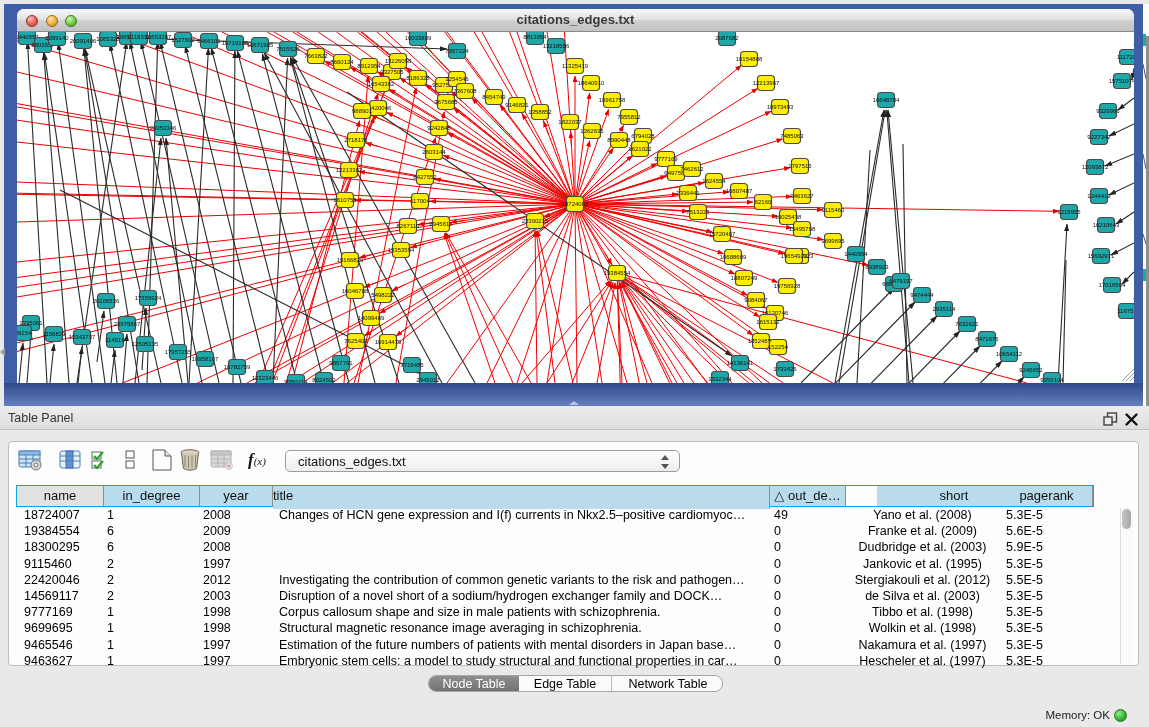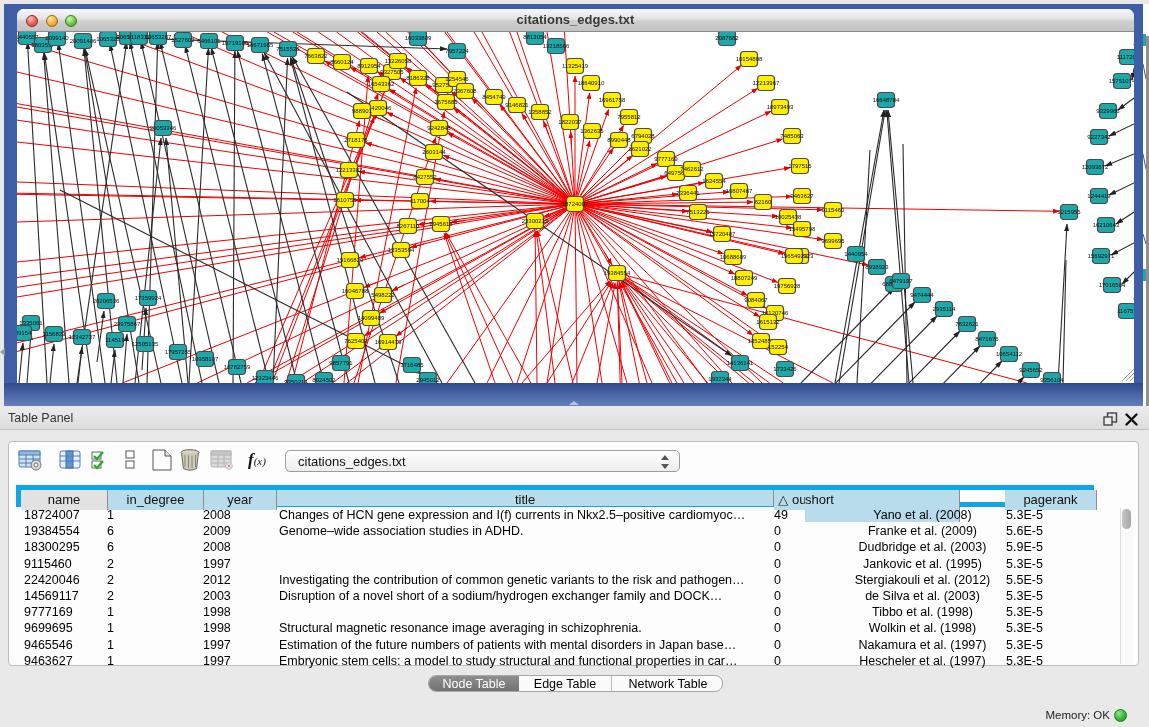--- a/index.html
+++ b/index.html
@@ -888,43 +888,42 @@
 </svg>
 <div style="position:absolute;left:248px;top:450px;width:34px;height:22px;font-family:'Liberation Serif',serif;font-style:italic;font-size:17px;color:#111"><b>f</b><span style="font-size:11px">(x)</span></div>
 
 <div style="position:absolute;left:285px;top:450px;width:395px;height:22px;background:linear-gradient(180deg,#ffffff,#ededed);border:1px solid #9c9c9c;border-radius:5px">
   <div style="position:absolute;left:12px;top:3px;font-size:13px;color:#111">citations_edges.txt</div>
   <svg width="12" height="16" style="position:absolute;right:8px;top:3px">
       <path d="M6 1 L10 6 L2 6 z" fill="#555"></path>
       <path d="M6 15 L10 10 L2 10 z" fill="#555"></path>
     </svg>
 </div>
-<div style="position:absolute;left:16px;top:485px;width:1078px;height:22px;border:5px solid #0ea5e9">
+<div style="position:absolute;left:16px;top:485px;width:1078px;height:22px;border:1px solid #0ea5e9">
 <div style="position:absolute;left:0px;top:0;width:87px;height:20px;background:#e2e2e2;border-right:1px solid #8e8e8e;font-size:13px;color:#111;text-align:center;line-height:20px;white-space:nowrap;overflow:hidden">name</div>
 <div style="position:absolute;left:87px;top:0;width:96px;height:20px;background:#b9dcec;border-right:1px solid #8e8e8e;font-size:13px;color:#111;text-align:center;line-height:20px;white-space:nowrap;overflow:hidden">in_degree</div>
 <div style="position:absolute;left:183px;top:0;width:73px;height:20px;background:#b9dcec;border-right:1px solid #8e8e8e;font-size:13px;color:#111;text-align:center;line-height:20px;white-space:nowrap;overflow:hidden">year</div>
-<div style="position:absolute;left:256px;top:0;width:497px;height:16px;background:#b9dcec;border-right:1px solid #8e8e8e;font-size:13px;color:#111;text-align:center;line-height:20px;white-space:nowrap;overflow:hidden">title</div>
+<div style="position:absolute;left:256px;top:0;width:497px;height:23px;background:#b9dcec;border-right:1px solid #8e8e8e;font-size:13px;color:#111;text-align:left;line-height:20px;white-space:nowrap;overflow:hidden">title</div>
 <div style="position:absolute;left:753px;top:0;width:76px;height:20px;background:#b9dcec;border-right:1px solid #8e8e8e;font-size:13px;color:#111;text-align:center;line-height:20px;white-space:nowrap;overflow:hidden">△ out_de…</div>
-<div style="position:absolute;left:784px;top:0;width:155px;height:32px;background:#b9dcec;border-right:1px solid #8e8e8e;font-size:13px;color:#111;text-align:left;line-height:20px;white-space:nowrap;overflow:hidden">short</div>
+<div style="position:absolute;left:860px;top:0;width:155px;height:20px;background:#b9dcec;border-right:1px solid #8e8e8e;font-size:13px;color:#111;text-align:center;line-height:20px;white-space:nowrap;overflow:hidden">short</div>
 <div style="position:absolute;left:984px;top:0;width:92px;height:20px;background:#b9dcec;border-right:1px solid #8e8e8e;font-size:13px;color:#111;text-align:center;line-height:20px;white-space:nowrap;overflow:hidden">pagerank</div>
 </div>
 <div style="position:absolute;left:0;top:508.0px;width:1119px;height:16px;font-size:12.5px;color:#000;white-space:nowrap">
     <span style="position:absolute;left:24px">18724007</span>
     <span style="position:absolute;left:107px">1</span>
     <span style="position:absolute;left:203px">2008</span>
     <span style="position:absolute;left:279px">Changes of HCN gene expression and I(f) currents in Nkx2.5–positive cardiomyoc…</span>
     <span style="position:absolute;left:774px">49</span>
     <span style="position:absolute;left:845px;width:155px;text-align:center">Yano et al. (2008)</span>
     <span style="position:absolute;left:1006px">5.3E-5</span>
   </div>
 <div style="position:absolute;left:0;top:524.2px;width:1119px;height:16px;font-size:12.5px;color:#000;white-space:nowrap">
     <span style="position:absolute;left:24px">19384554</span>
     <span style="position:absolute;left:107px">6</span>
     <span style="position:absolute;left:203px">2009</span>
-    <span style="position:absolute;left:279px">Genome–wide association studies in ADHD.</span>
     <span style="position:absolute;left:774px">0</span>
     <span style="position:absolute;left:845px;width:155px;text-align:center">Franke et al. (2009)</span>
     <span style="position:absolute;left:1006px">5.6E-5</span>
   </div>
 <div style="position:absolute;left:0;top:540.4px;width:1119px;height:16px;font-size:12.5px;color:#000;white-space:nowrap">
     <span style="position:absolute;left:24px">18300295</span>
     <span style="position:absolute;left:107px">6</span>
     <span style="position:absolute;left:203px">2008</span>
     <span style="position:absolute;left:774px">0</span>
     <span style="position:absolute;left:845px;width:155px;text-align:center">Dudbridge et al. (2003)</span>
@@ -953,20 +952,21 @@
     <span style="position:absolute;left:203px">2003</span>
     <span style="position:absolute;left:279px">Disruption of a novel short of a sodium/hydrogen exchanger family and DOCK…</span>
     <span style="position:absolute;left:774px">0</span>
     <span style="position:absolute;left:845px;width:155px;text-align:center">de Silva et al. (2003)</span>
     <span style="position:absolute;left:1006px">5.3E-5</span>
   </div>
 <div style="position:absolute;left:0;top:605.2px;width:1119px;height:16px;font-size:12.5px;color:#000;white-space:nowrap">
     <span style="position:absolute;left:24px">9777169</span>
     <span style="position:absolute;left:107px">1</span>
     <span style="position:absolute;left:203px">1998</span>
+    <span style="position:absolute;left:279px">Corpus callosum shape and size in male patients with schizophrenia.</span>
     <span style="position:absolute;left:774px">0</span>
     <span style="position:absolute;left:845px;width:155px;text-align:center">Tibbo et al. (1998)</span>
     <span style="position:absolute;left:1006px">5.3E-5</span>
   </div>
 <div style="position:absolute;left:0;top:621.4px;width:1119px;height:16px;font-size:12.5px;color:#000;white-space:nowrap">
     <span style="position:absolute;left:24px">9699695</span>
     <span style="position:absolute;left:107px">1</span>
     <span style="position:absolute;left:203px">1998</span>
     <span style="position:absolute;left:279px">Structural magnetic resonance image averaging in schizophrenia.</span>
     <span style="position:absolute;left:774px">0</span>

